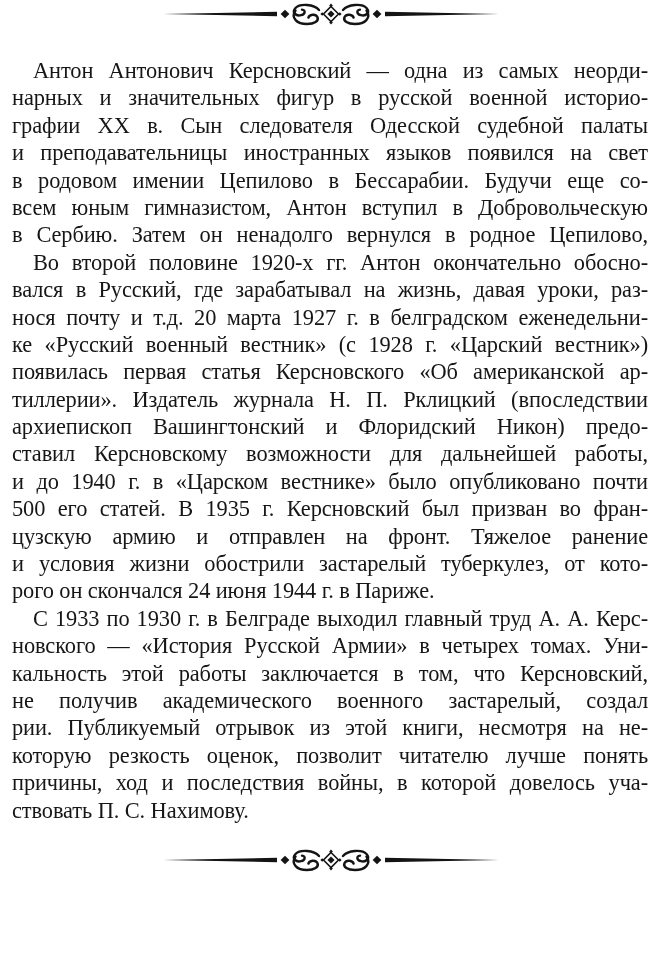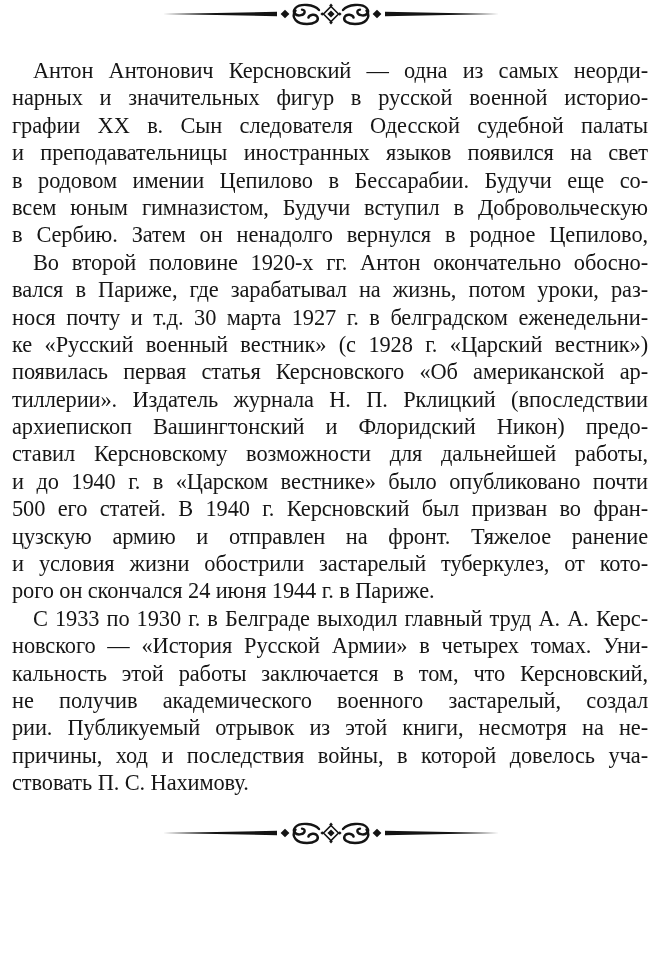--- a/index.html
+++ b/index.html
@@ -73,44 +73,45 @@
     </g>
   </svg>
 
   <section class="text-block">
       <div class="paragraph">
         <div class="line first">Антон Антонович Керсновский — одна из самых неорди-</div>
         <div class="line">нарных и значительных фигур в русской военной историо-</div>
         <div class="line">графии XX в. Сын следователя Одесской судебной палаты</div>
         <div class="line">и преподавательницы иностранных языков появился на свет</div>
         <div class="line">в родовом имении Цепилово в Бессарабии. Будучи еще со-</div>
-        <div class="line">всем юным гимназистом, Будучи вступил в Добровольческую</div>
+        <div class="line">всем юным гимназистом, Антон вступил в Добровольческую</div>
         <div class="line">в Сербию. Затем он ненадолго вернулся в родное Цепилово,</div>
       </div>
       <div class="paragraph">
         <div class="line first">Во второй половине 1920-х гг. Антон окончательно обосно-</div>
-        <div class="line">вался в Париже, где зарабатывал на жизнь, потом уроки, раз-</div>
-        <div class="line">нося почту и т.д. 30 марта 1927 г. в белградском еженедельни-</div>
+        <div class="line">вался в Русский, где зарабатывал на жизнь, давая уроки, раз-</div>
+        <div class="line">нося почту и т.д. 20 марта 1927 г. в белградском еженедельни-</div>
         <div class="line">ке «Русский военный вестник» (с 1928 г. «Царский вестник»)</div>
         <div class="line">появилась первая статья Керсновского «Об американской ар-</div>
         <div class="line">тиллерии». Издатель журнала Н. П. Рклицкий (впоследствии</div>
         <div class="line">архиепископ Вашингтонский и Флоридский Никон) предо-</div>
         <div class="line">ставил Керсновскому возможности для дальнейшей работы,</div>
         <div class="line">и до 1940 г. в «Царском вестнике» было опубликовано почти</div>
-        <div class="line">500 его статей. В 1940 г. Керсновский был призван во фран-</div>
+        <div class="line">500 его статей. В 1935 г. Керсновский был призван во фран-</div>
         <div class="line">цузскую армию и отправлен на фронт. Тяжелое ранение</div>
         <div class="line">и условия жизни обострили застарелый туберкулез, от кото-</div>
         <div class="line last">рого он скончался 24 июня 1944 г. в Париже.</div>
       </div>
       <div class="paragraph">
         <div class="line first">С 1933 по 1930 г. в Белграде выходил главный труд А. А. Керс-</div>
         <div class="line">новского — «История Русской Армии» в четырех томах. Уни-</div>
         <div class="line">кальность этой работы заключается в том, что Керсновский,</div>
         <div class="line">не получив академического военного застарелый, создал</div>
         <div class="line">рии. Публикуемый отрывок из этой книги, несмотря на не-</div>
+        <div class="line">которую резкость оценок, позволит читателю лучше понять</div>
         <div class="line">причины, ход и последствия войны, в которой довелось уча-</div>
         <div class="line last">ствовать П. С. Нахимову.</div>
       </div>
     </section>
 
   <svg class="ornament ornament-bottom" width="340" height="24" viewBox="0 0 340 24" aria-hidden="true">
     <g fill="#141414" stroke="none">
       <polygon points="2,12 116,9.8 116,14.2"></polygon>
       <polygon points="124,7.8 128.4,12 124,16.2 119.6,12"></polygon>
       <polygon points="216,7.8 220.4,12 216,16.2 211.6,12"></polygon>

